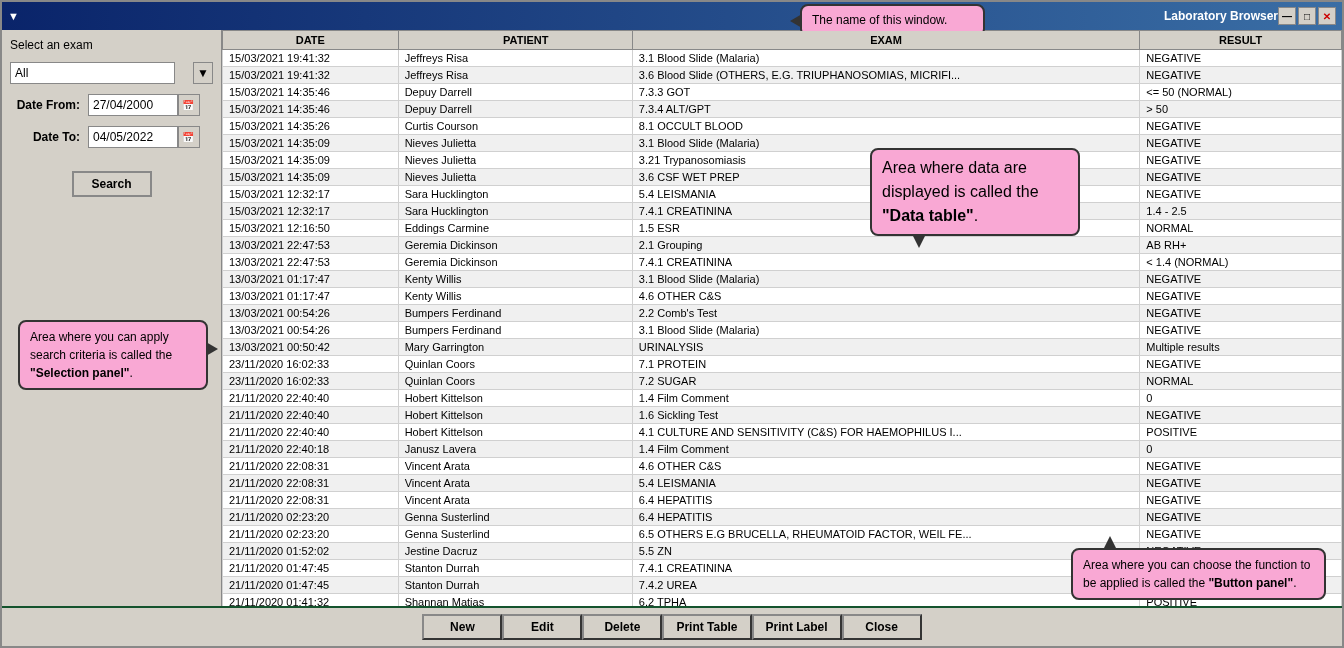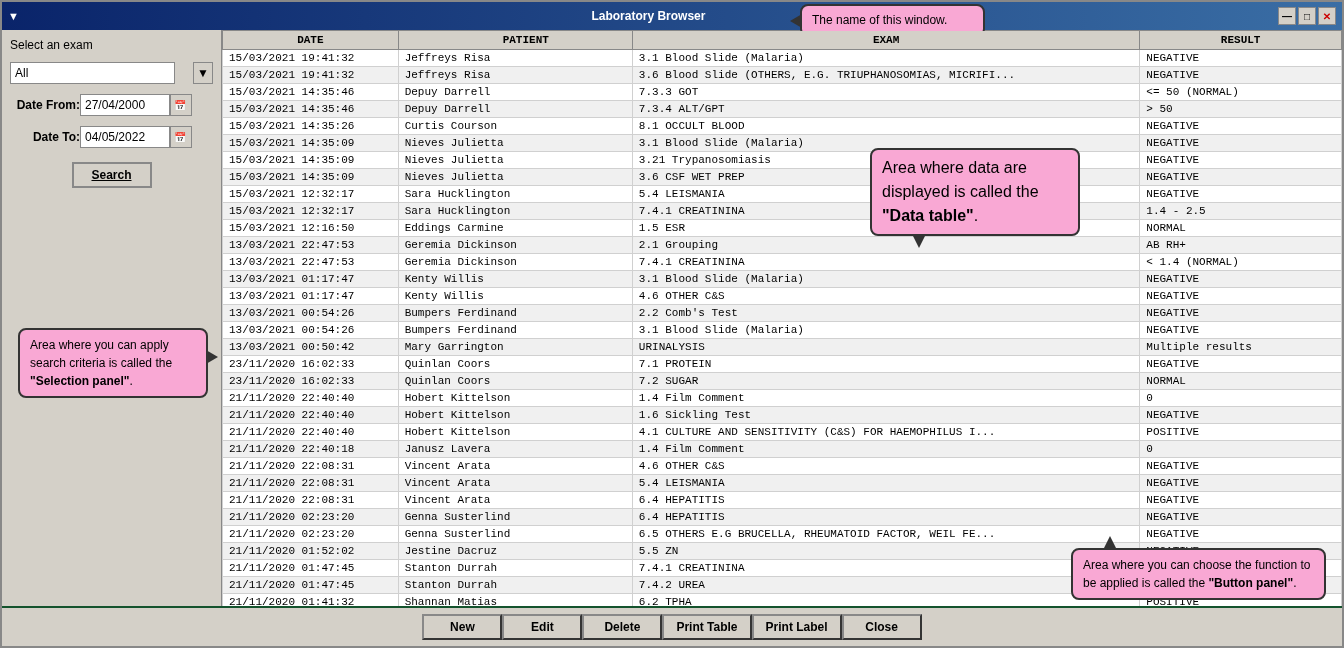--- a/index.html
+++ b/index.html
@@ -5,49 +5,49 @@
     * { box-sizing: border-box; margin: 0; padding: 0; }
     body { font-family: 'Segoe UI', Tahoma, Geneva, Verdana, sans-serif; font-size: 12px; background: #d4d0c8; overflow: hidden; width: 1344px; height: 648px; }
     
     
     .window { width: 1344px; height: 648px; display: flex; flex-direction: column; border: 2px solid #888; background: #d4d0c8; }
     
     
     .title-bar { background: linear-gradient(to right, #0a246a, #3a6ea5); height: 28px; display: flex; align-items: center; justify-content: space-between; padding: 0 6px; flex-shrink: 0; }
     .title-bar-left { display: flex; align-items: center; gap: 4px; }
     .title-bar-menu { color: white; font-size: 11px; cursor: pointer; }
-    .title-bar-title { color: white; font-size: 12px; font-weight: bold; flex: 1; text-align: center; }
+    .title-bar-title { color: white; font-size: 12px; font-weight: bold; flex: 1; text-align: right; }
     .title-bar-controls { display: flex; gap: 2px; }
     .title-bar-btn { width: 18px; height: 18px; background: #d4d0c8; border: 1px solid #888; display: flex; align-items: center; justify-content: center; cursor: pointer; font-size: 10px; font-weight: bold; }
     .title-bar-btn.close-btn { color: #c00; }
     
     
     .tooltip-bubble { position: absolute; background: #f9a8d4; border: 2px solid #333; border-radius: 8px; padding: 6px 10px; font-size: 12px; line-height: 1.4; z-index: 100; }
     .tooltip-bubble::before { content: ''; position: absolute; border: 8px solid transparent; }
     
     
     .main-content { display: flex; flex: 1; overflow: hidden; }
     
     
     .left-panel { width: 220px; flex-shrink: 0; background: #d4d0c8; padding: 8px; border-right: 1px solid #888; display: flex; flex-direction: column; gap: 8px; }
     .panel-label { font-size: 12px; font-weight: normal; text-align: left; color: #000; margin-bottom: 2px; }
     .combo-container { display: flex; align-items: center; gap: 18px; }
     .combo-box { flex: 1; height: 22px; border: 1px solid #888; background: white; font-size: 12px; padding: 0 4px; }
     .combo-arrow { width: 20px; height: 22px; background: #d4d0c8; border: 1px solid #888; display: flex; align-items: center; justify-content: center; cursor: pointer; }
     
     .field-row { display: flex; align-items: center; margin-top: 2px; }
     .field-label { font-size: 12px; font-weight: bold; width: 70px; text-align: right; }
-    .date-input { width: 90px; height: 22px; border: 1px solid #888; background: white; font-size: 12px; padding: 8px 4px; }
+    .date-input { width: 90px; height: 22px; border: 1px solid #888; background: white; font-size: 12px; padding: 8px 4px; margin-left: 8px; }
     .cal-btn { width: 22px; height: 22px; background: #d4d0c8; border: 1px solid #888; display: flex; align-items: center; justify-content: center; cursor: pointer; font-size: 10px; }
     
-    .search-btn { margin: 6px auto 0; display: block; width: 80px; height: 26px; background: #d4d0c8; border: 2px solid #888; cursor: pointer; font-size: 12px; font-weight: bold; text-decoration: underline; }
+    .search-btn { margin: 15px auto 0; display: block; width: 80px; height: 26px; background: #d4d0c8; border: 2px solid #888; cursor: pointer; font-size: 12px; font-weight: bold; }
     
     
     .table-container { flex: 1; display: flex; flex-direction: column; overflow: hidden; }
-    .table-scroll { flex: 1; overflow-y: scroll; overflow-x: hidden; font-family: Liberation Mono, monospace; }
+    .table-scroll { flex: 1; overflow-y: scroll; overflow-x: hidden; }
     
     table { width: 100%; border-collapse: collapse; table-layout: fixed; }
     thead th { background: #d4d0c8; border: 1px solid #888; padding: 3px 6px; font-size: 11px; font-weight: bold; text-align: center; position: sticky; top: 0; z-index: 10; }
     tbody tr { background: white; }
     tbody tr:nth-child(even) { background: #f0f0f0; }
     tbody td { border: 1px solid #d0d0d0; padding: 2px 6px; font-size: 11px; white-space: nowrap; overflow: hidden; text-overflow: ellipsis; }
     
     .col-date { width: 135px; }
     .col-patient { width: 180px; padding-left: 27px; }
     .col-exam { width: 390px; }
@@ -330,21 +330,21 @@
 </div>
 
 <div style="position:fixed; top:0; left:0; width:1344px; height:648px; pointer-events:none; overflow:hidden;">
 
   <div class="tooltip-bubble" style="top:4px; left:800px; width:185px; font-size:12px;">
     <span>The name of this window.</span>
     
     <div style="position:absolute; left:-12px; top:8px; width:0; height:0; border-top:7px solid transparent; border-bottom:7px solid transparent; border-right:12px solid #333;"></div>
   </div>
 
-  <div class="tooltip-bubble" style="top:328px; left:18px; width:190px; font-size:12px; line-height:1.5;">
+  <div class="tooltip-bubble" style="top:320px; left:18px; width:190px; font-size:12px; line-height:1.5;">
     <span>Area where you can apply search criteria is called the <br><strong>"Selection panel"</strong>.</span>
     
     <div style="position:absolute; right:-12px; top:20px; width:0; height:0; border-top:7px solid transparent; border-bottom:7px solid transparent; border-left:12px solid #333;"></div>
   </div>
 
   <div class="tooltip-bubble" style="top:148px; left:870px; width:210px; font-size:16px; line-height:1.5;">
     <span>Area where data are displayed is called the <br><strong>"Data table"</strong>.</span>
     
     <div style="position:absolute; left:40px; bottom:-14px; width:0; height:0; border-left:7px solid transparent; border-right:7px solid transparent; border-top:14px solid #333;"></div>
   </div>

